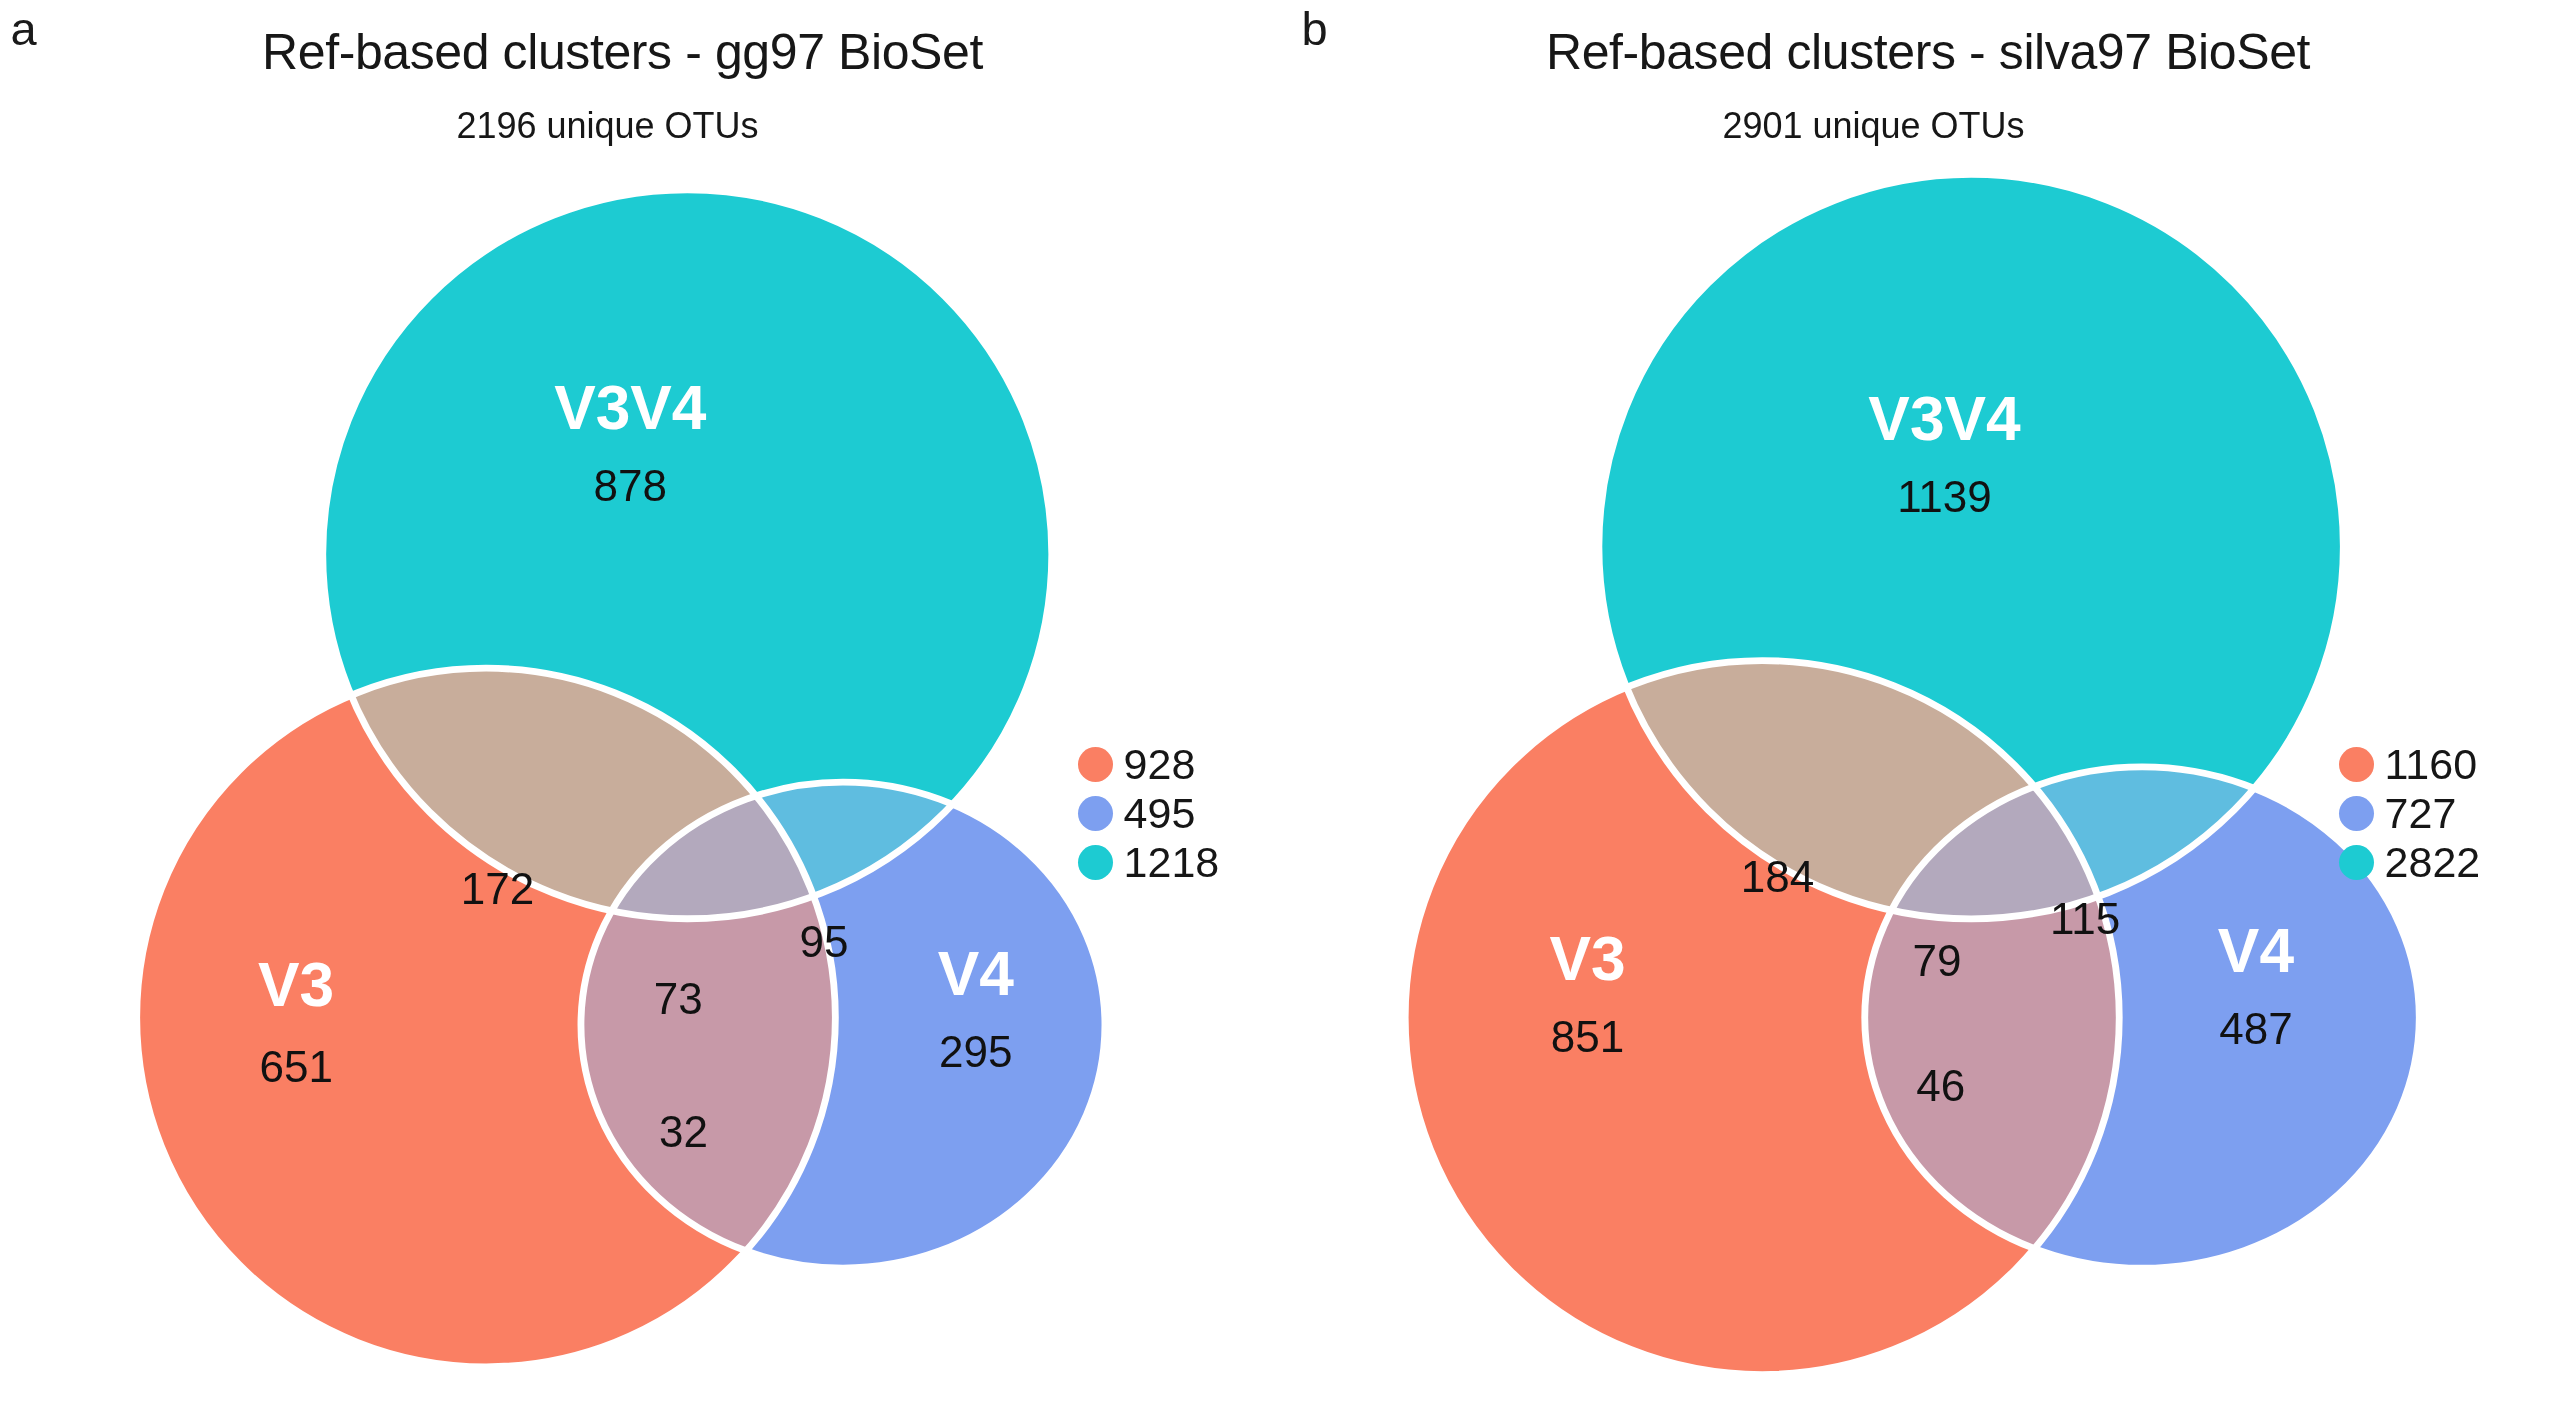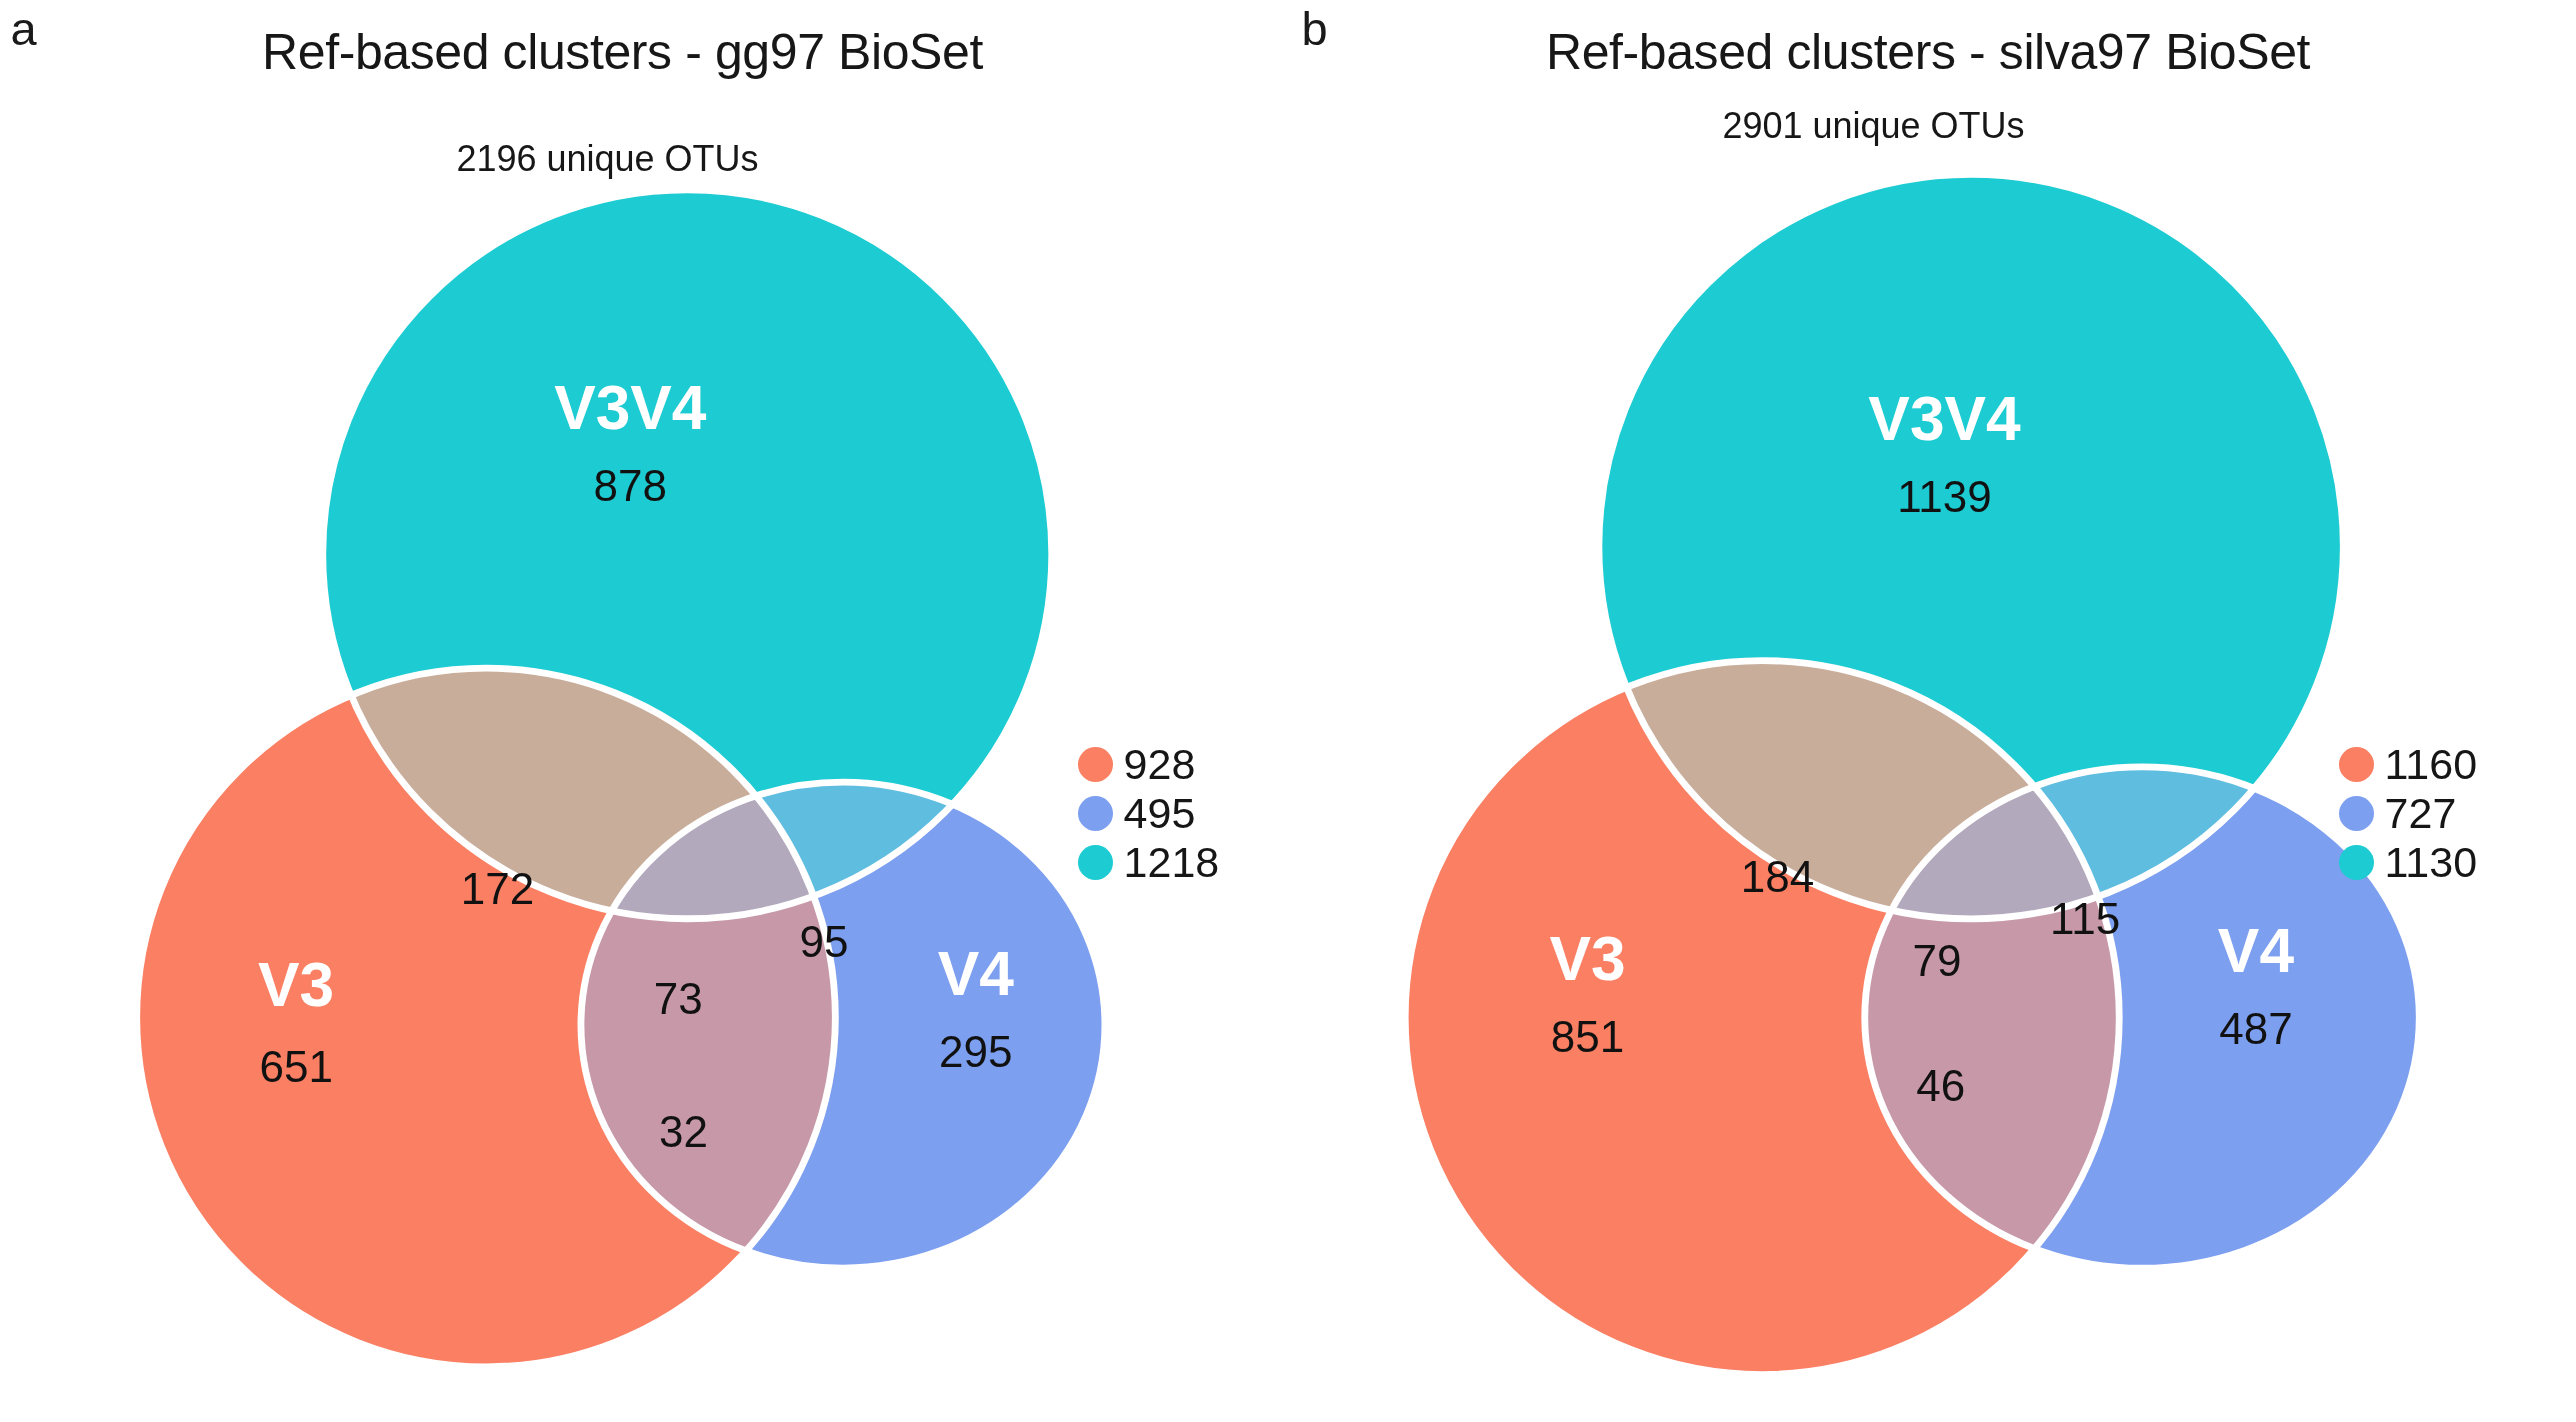--- a/index.html
+++ b/index.html
@@ -47,21 +47,21 @@
   .panel-subtitle {
     position: absolute;
     top: 106px;
     width: 100%;
     text-align: center;
     font-size: 36px;
     color: #171717;
     line-height: 1.1;
   }
   #panel-a .panel-title { padding-right: 46px; }
-  #panel-a .panel-subtitle { padding-right: 76px; margin-top: 33px; }
+  #panel-a .panel-subtitle { padding-right: 76px; }
   #panel-b .panel-title { padding-right: 11px; }
   #panel-b .panel-subtitle { padding-right: 120px; }
 
   .venn-svg {
     position: absolute;
     left: 0;
     top: 144px;
     width: 100%;
     height: 1261px;
   }
@@ -234,19 +234,19 @@
       <div class="legend-row">
         <span class="legend-dot" style="background:#fa7f63"></span>
         <span class="legend-label">1160</span>
       </div>
       <div class="legend-row">
         <span class="legend-dot" style="background:#7d9ff0"></span>
         <span class="legend-label">727</span>
       </div>
       <div class="legend-row">
         <span class="legend-dot" style="background:#1dcbd2"></span>
-        <span class="legend-label">1130</span>
+        <span class="legend-label">2822</span>
       </div>
     </div>
   </div>
 
 </div>
 
 
 </body></html>

